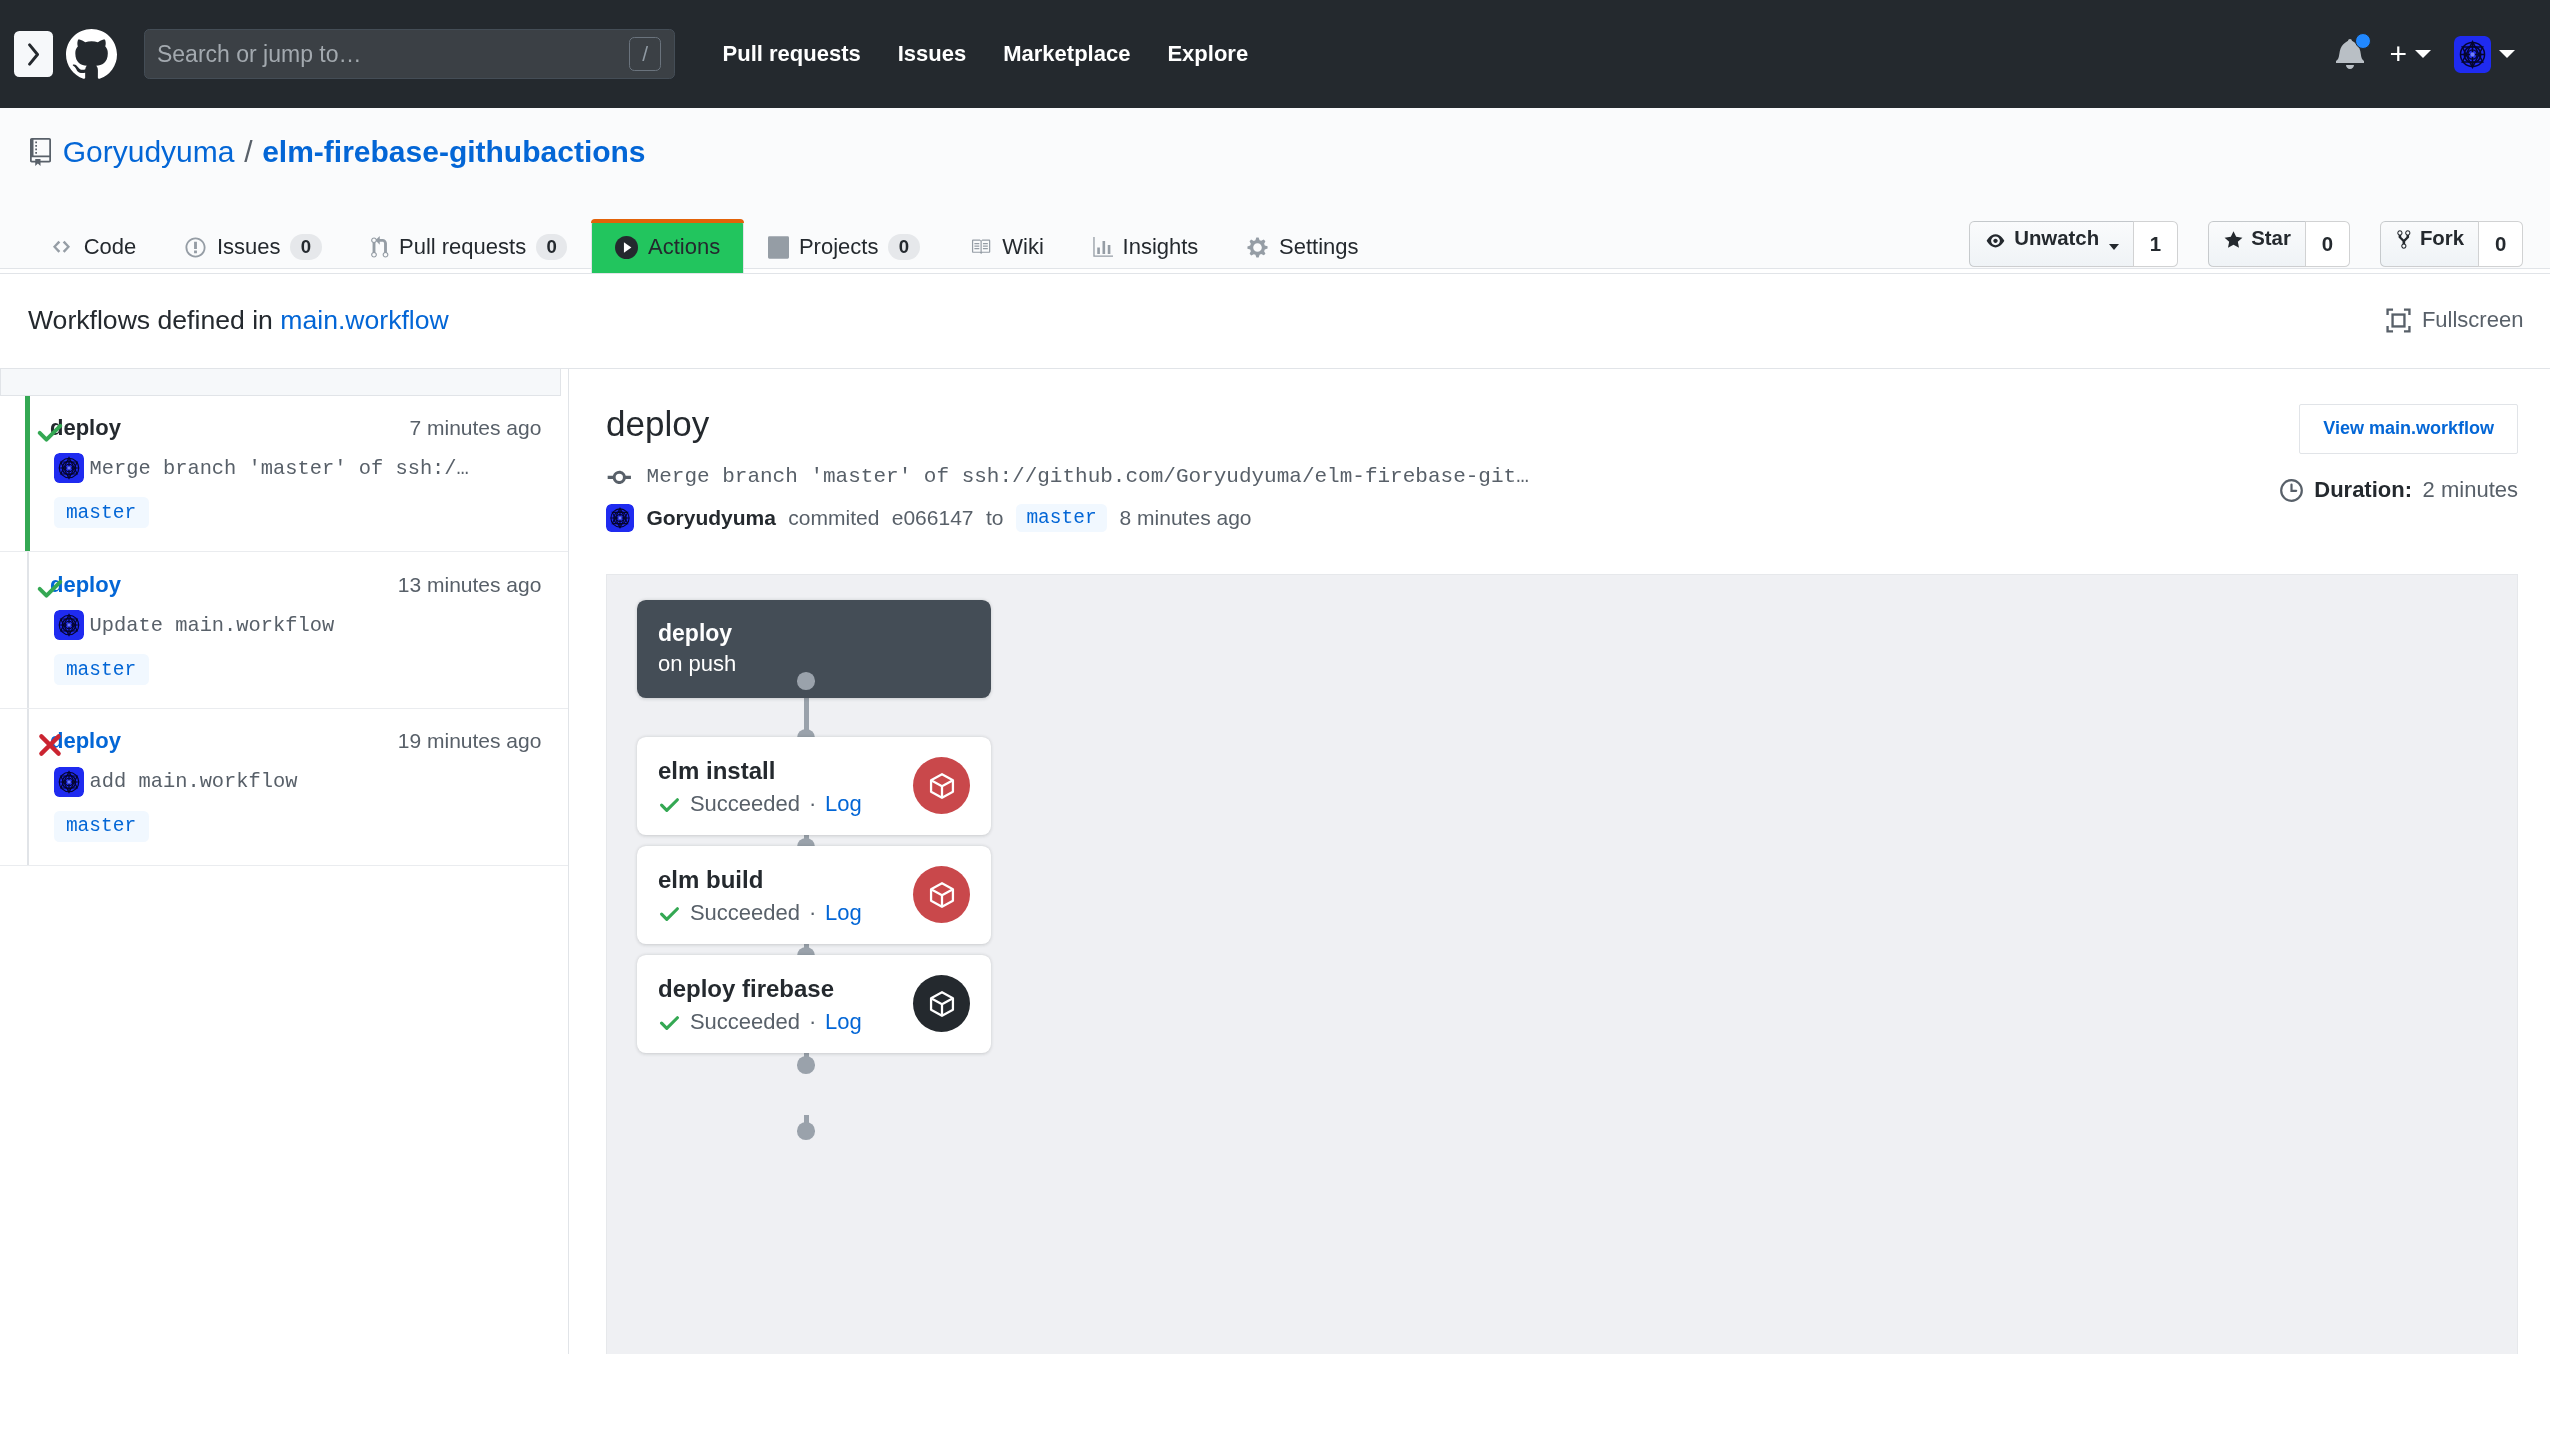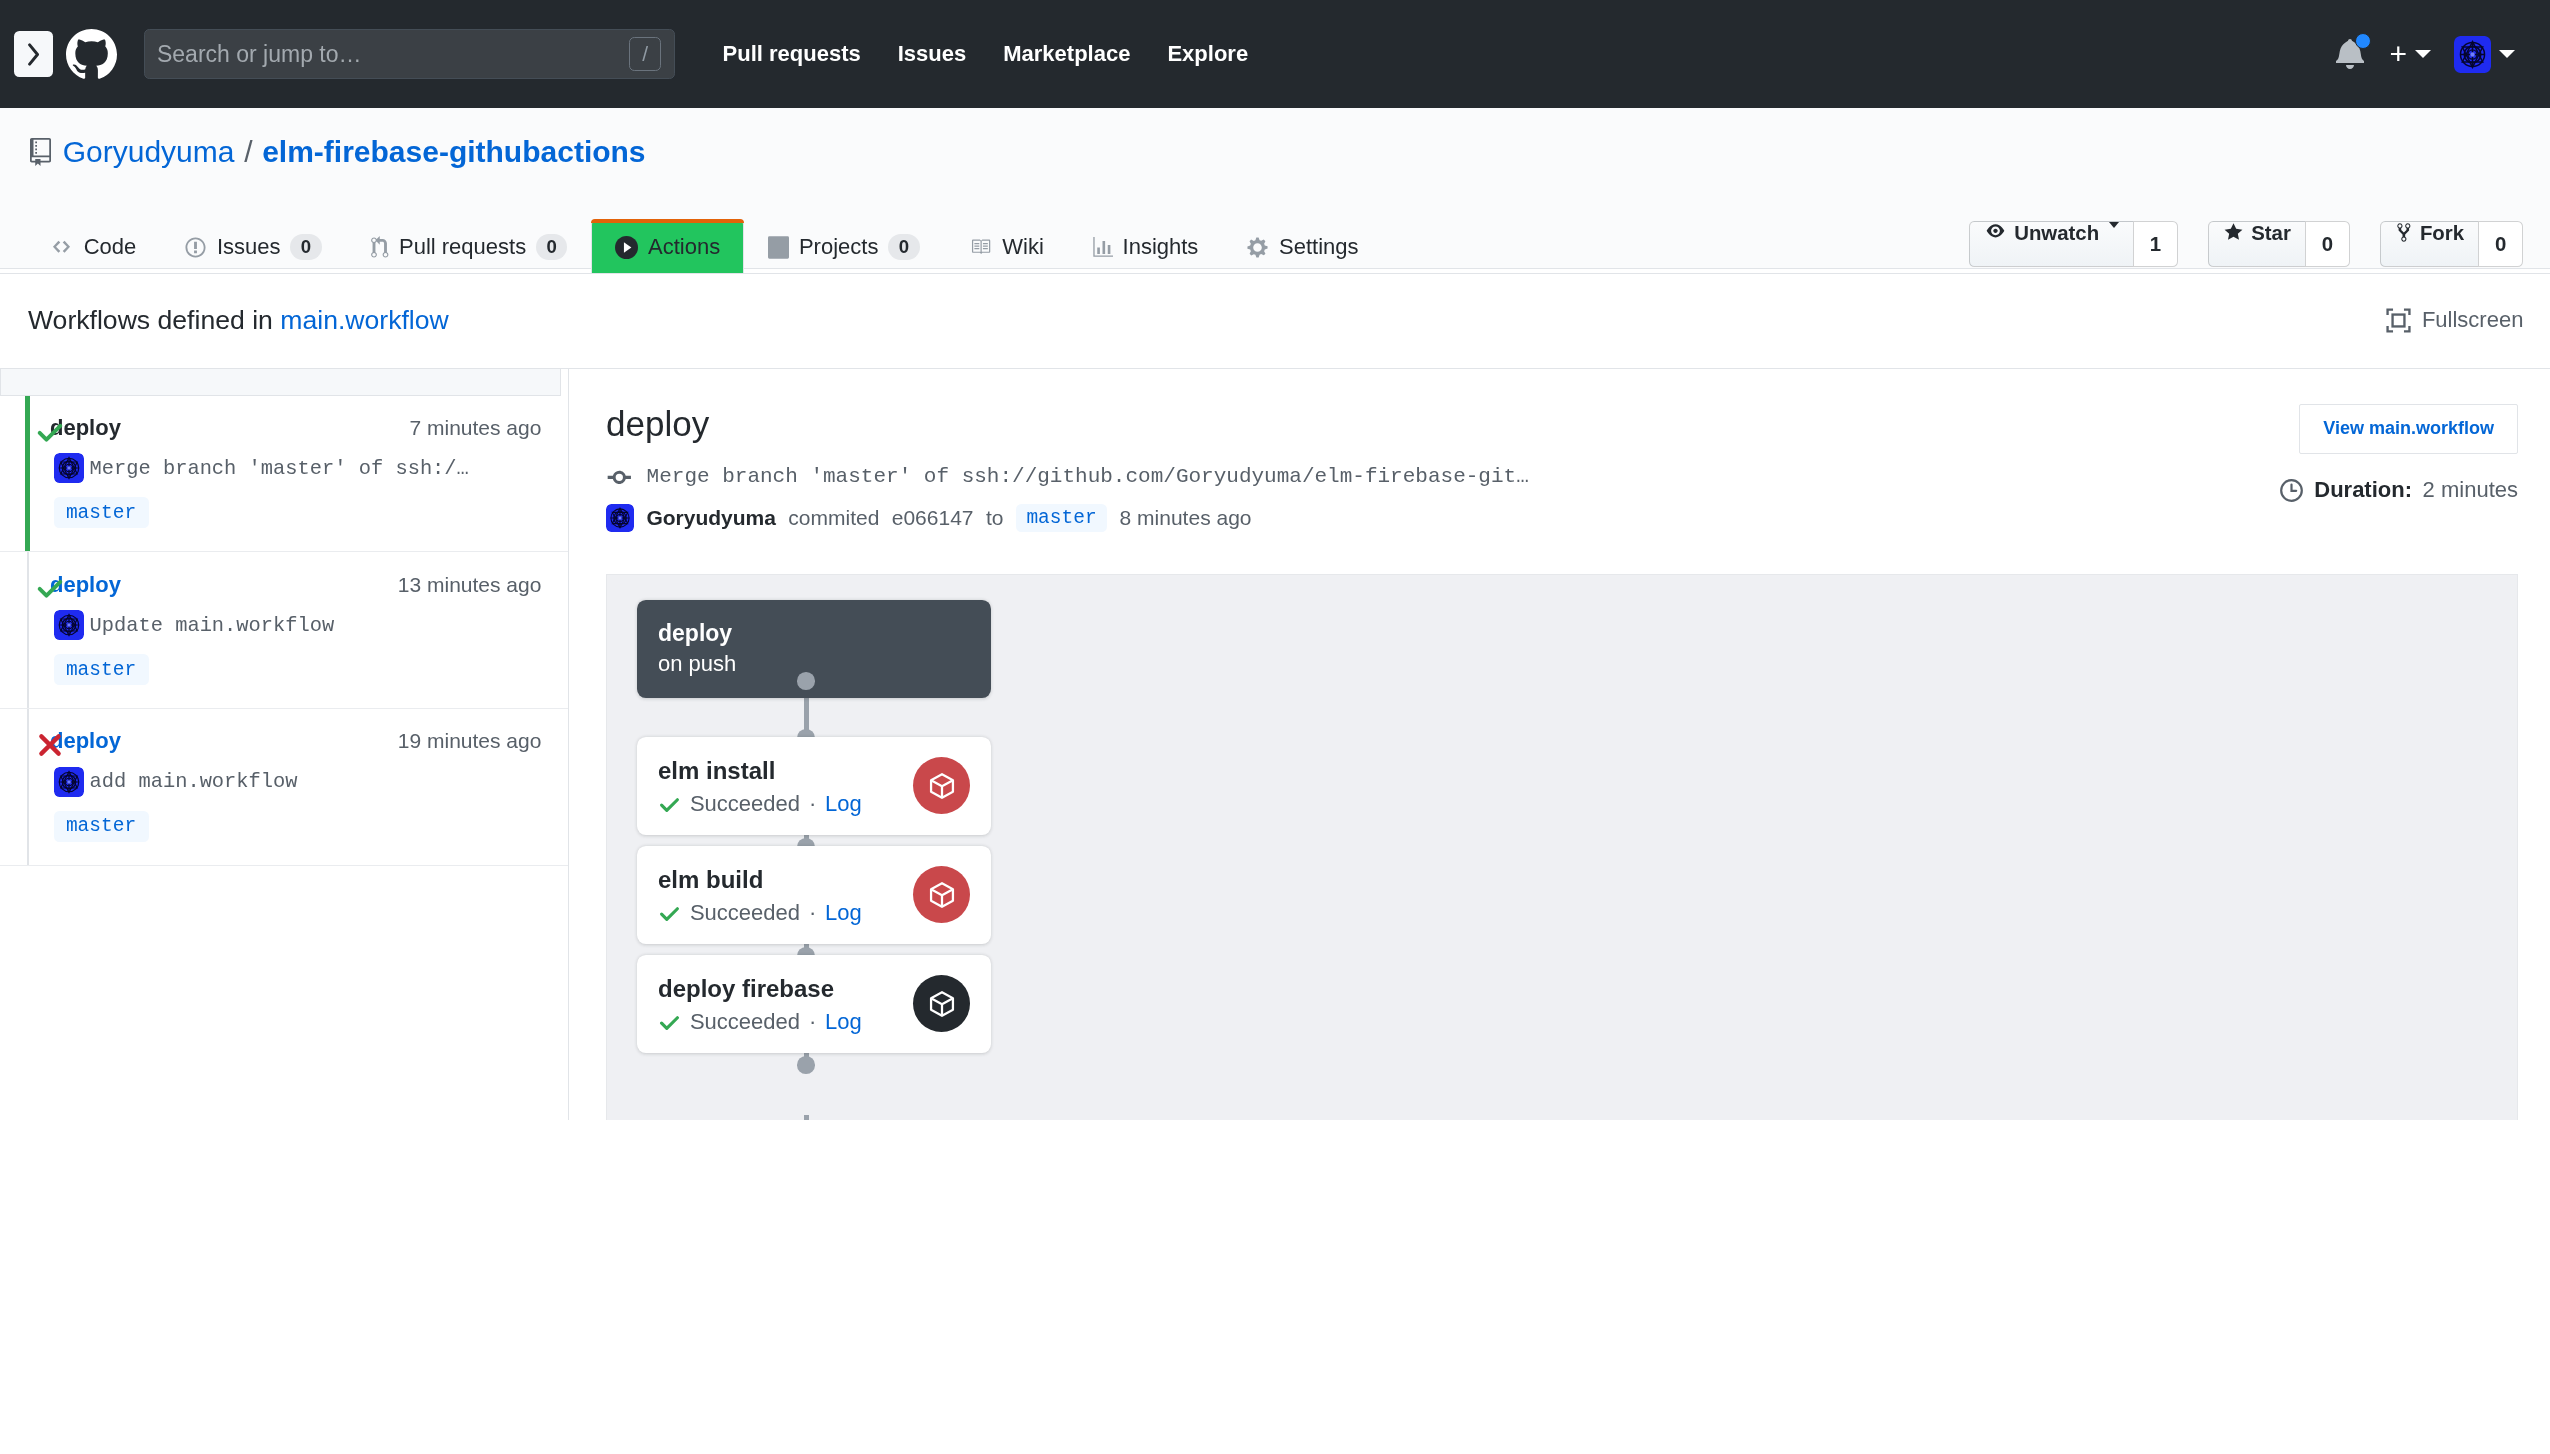--- a/index.html
+++ b/index.html
@@ -2,21 +2,21 @@
 <html style="font-size:14px"><head>
 <meta charset="utf-8">
 <style>
   * { box-sizing: border-box; margin: 0; padding: 0; }
   html, body {
     width: 2550px; height: 1454px;
     background: #ffffff;
     font-family: "Liberation Sans", sans-serif;
     -webkit-font-smoothing: antialiased;
   }
-  .page { position: relative; width: 2550px; height: 1120px; overflow: hidden; }
+  .page { position: relative; width: 2550px; height: 1354px; overflow: hidden; }
 
   
   .topbar {
     position: absolute; top: 0; left: 0; width: 2550px; height: 108px;
     background: #24292e; display: flex; align-items: center;
   }
   .tb-left { display: flex; align-items: center; padding-left: 14px; }
   .sidebar-toggle {
     width: 39px; height: 46px; background: #f6f8fa; border-radius: 5.3px;
     display: flex; align-items: center; justify-content: center;
@@ -59,22 +59,22 @@
     display: flex; align-items: center; font-size: 30px; gap: 9.7px;
   }
   .repo-title .owner { color: #0366d6; text-decoration: none; }
   .repo-title .sep { color: #586069; font-weight: 300; }
   .repo-title .name { color: #0366d6; font-weight: bold; text-decoration: none; }
   .repo-actions { position: absolute; right: 26.6px; top: 136px; transform: translateY(-50%); display: flex; gap: 30px; }
   .btn-group { display: flex; align-items: stretch; height: 46px; }
   .bg-main {
     background: linear-gradient(#fafbfc,#eff3f6);
     border: 0.9px solid rgba(27,31,35,.2); border-right: none;
-    border-radius: 5.3px 0 0 5.3px; padding: 0 14px;
-    display: flex; align-items: flex-start; gap: 7px;
+    border-radius: 5.3px 0 0 5.3px; padding: 16px 14px;
+    display: flex; align-items: flex-end; gap: 7px;
     font-size: 20.4px; font-weight: bold; color: #24292e; cursor: pointer;
   }
   .bg-count {
     background: #fff; border: 0.9px solid rgba(27,31,35,.2);
     border-radius: 0 5.3px 5.3px 0; padding: 0 16px;
     display: flex; align-items: center; font-size: 20.4px; font-weight: bold; color: #24292e;
   }
   .dropdown-caret { width:0;height:0;border-left:5.3px solid transparent;border-right:5.3px solid transparent;border-top:6.2px solid #24292e; margin-left: 2.7px;}
 
   

